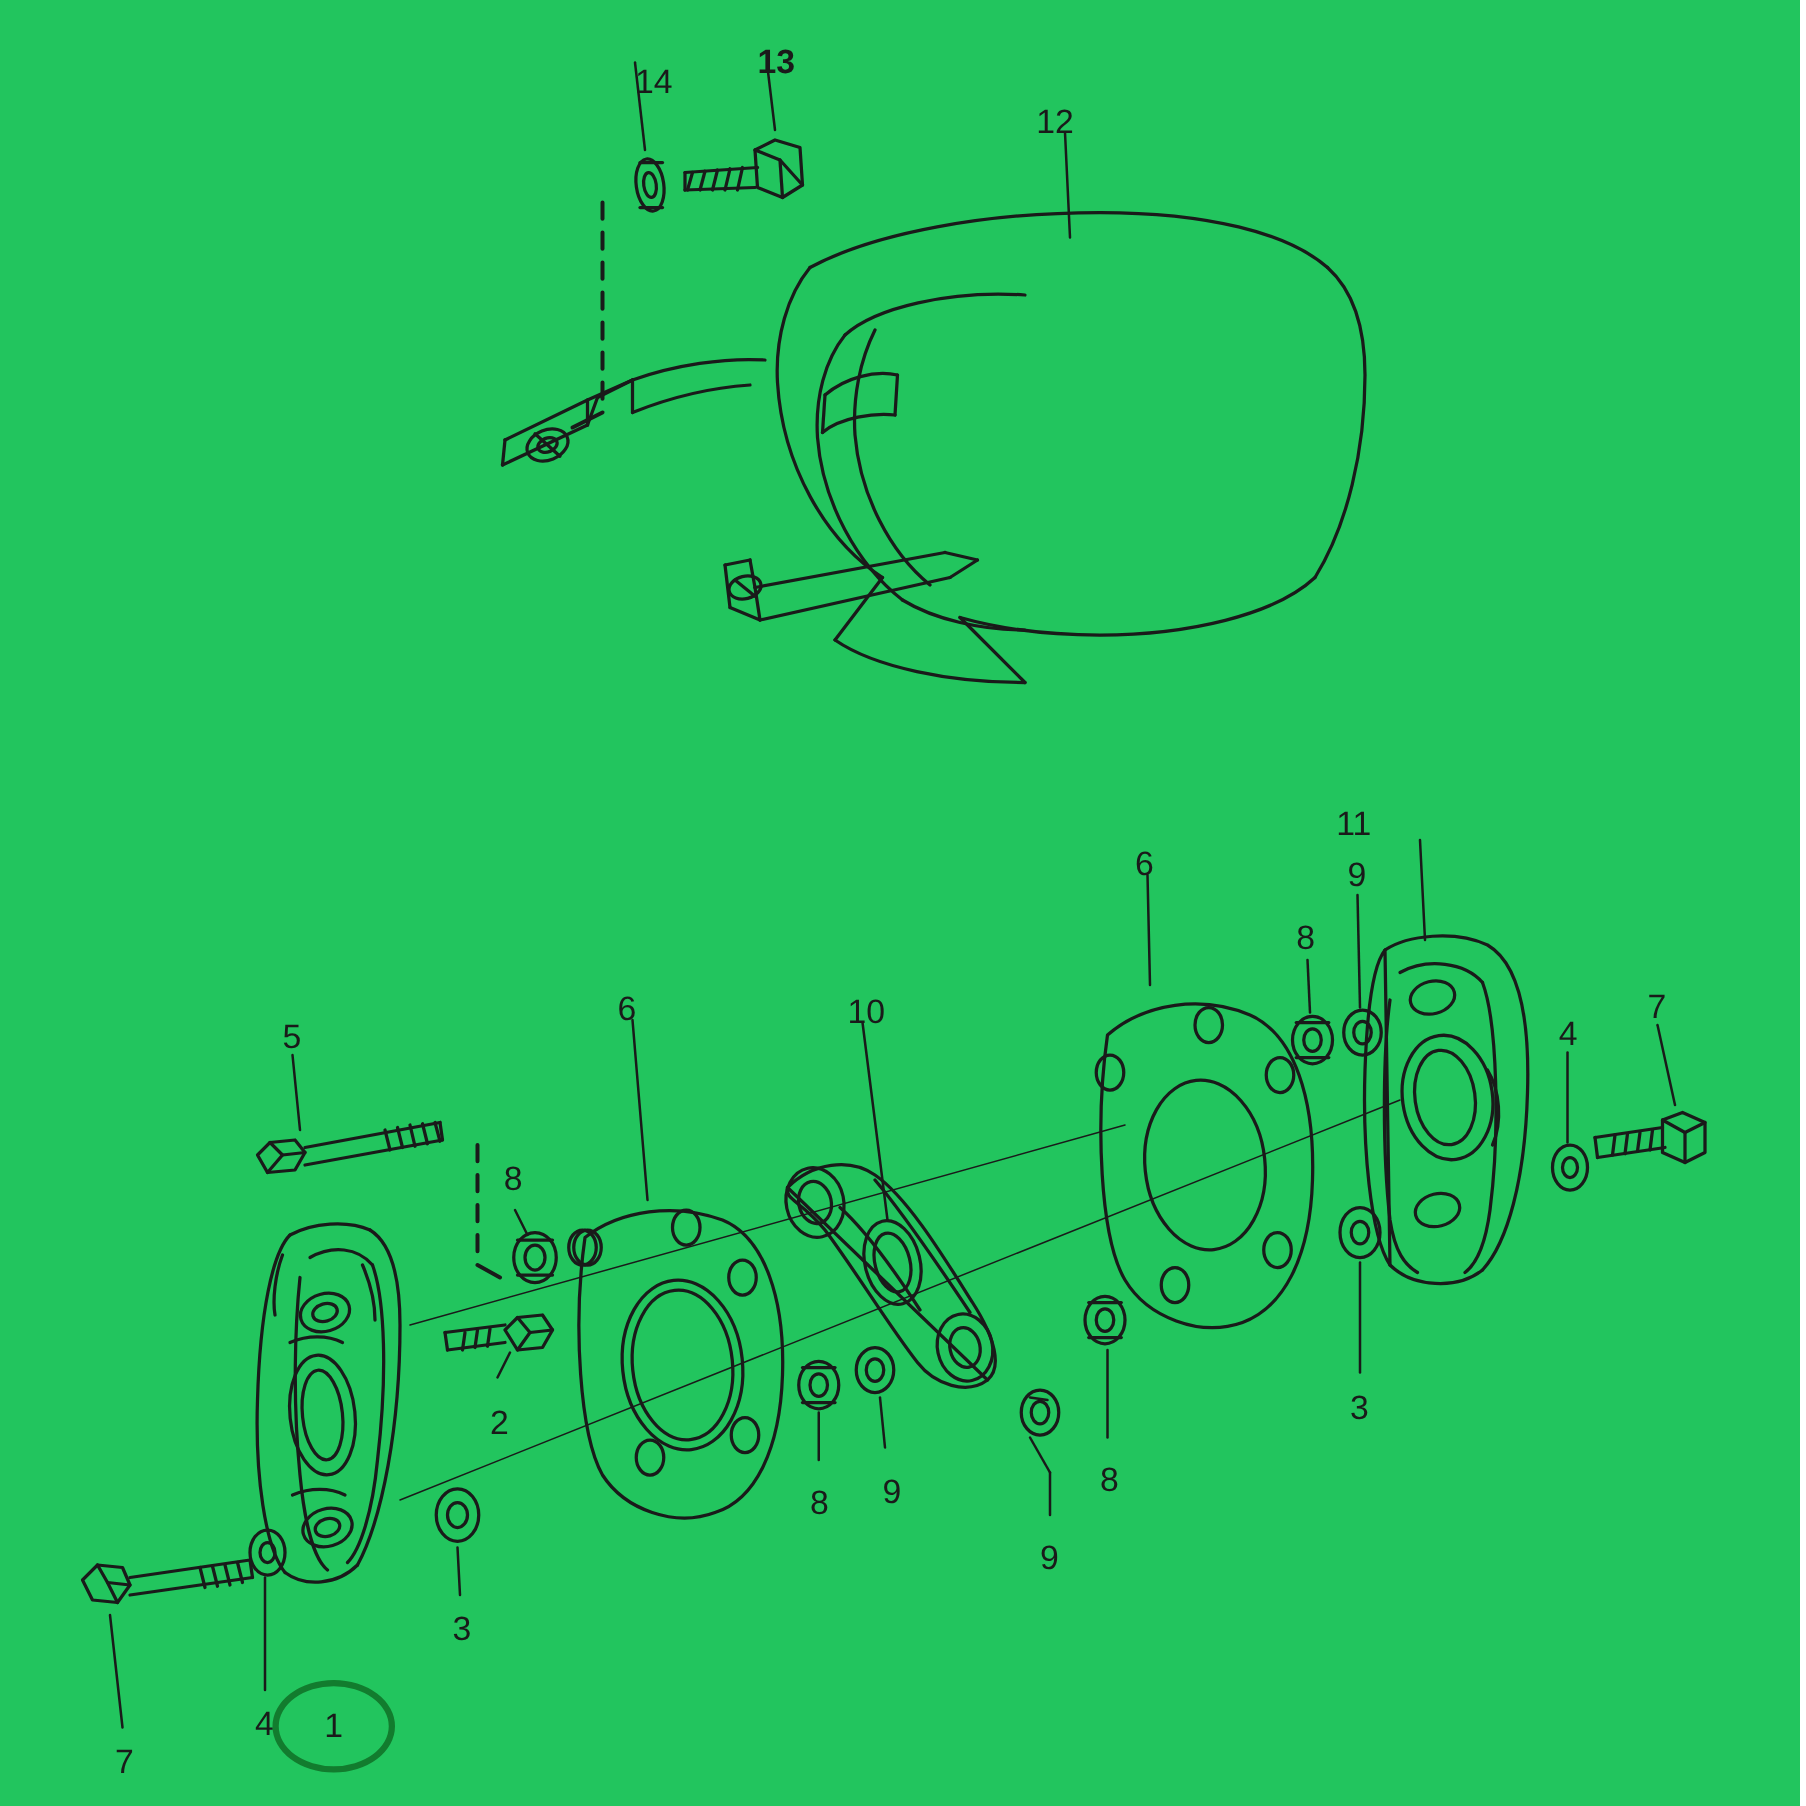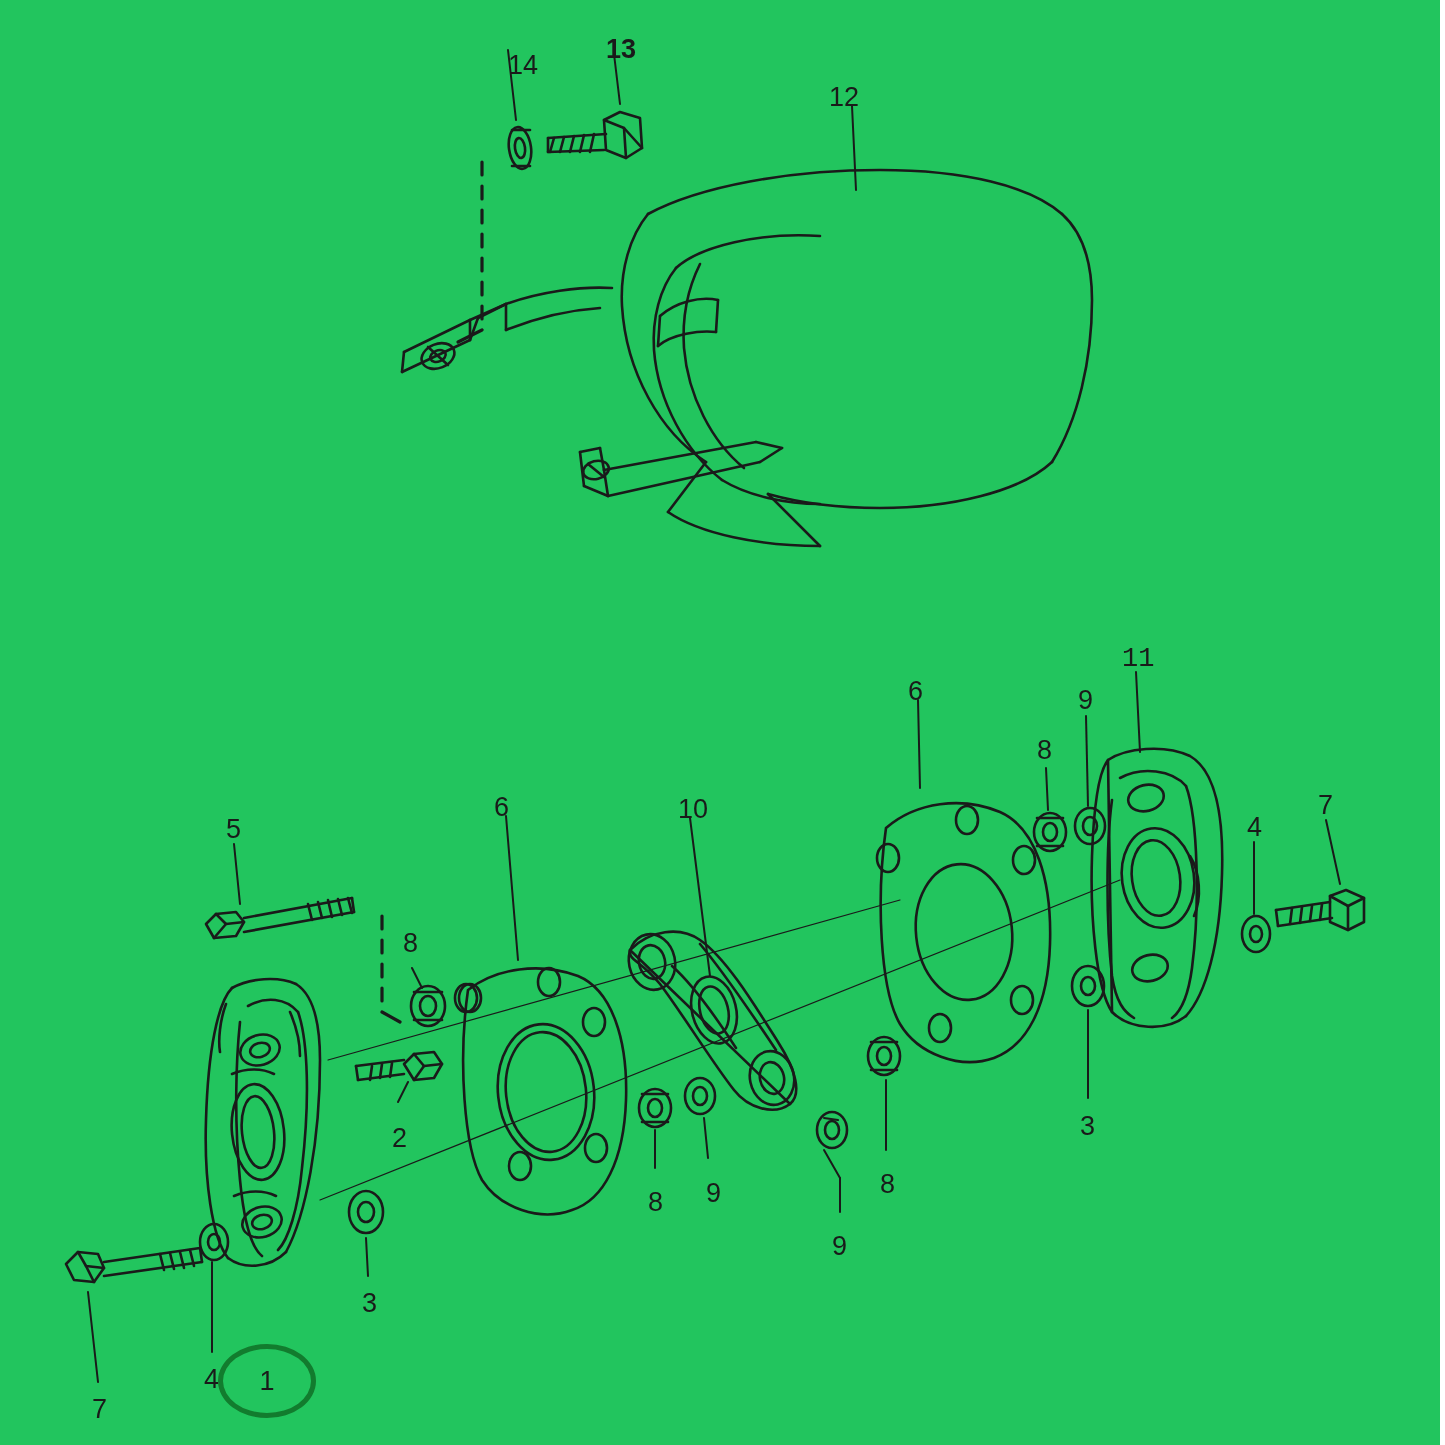--- a/index.html
+++ b/index.html
@@ -321,21 +321,21 @@
       <path d="M1312 906 L 1310 921"></path>
       <path d="M1322 904 L 1320 920"></path>
       <path d="M1326 820 L 1340 884" stroke-width="2"></path>
 
     </g>
   </svg>
 
   <div class="callout-label" style="left:508px; top:52px;">14</div>
   <div class="callout-label" style="left:606px; top:36px;font-weight:bold;">13</div>
   <div class="callout-label" style="left:829px; top:84px;">12</div>
-  <div class="callout-label" style="left:1122px; top:646px;font-family:Liberation Mono, monospace;">11</div>
+  <div class="callout-label" style="left:1069px; top:646px;">11</div>
   <div class="callout-label" style="left:908px; top:678px;">6</div>
   <div class="callout-label" style="left:1078px; top:687px;">9</div>
   <div class="callout-label" style="left:1037px; top:737px;">8</div>
   <div class="callout-label" style="left:226px; top:816px;">5</div>
   <div class="callout-label" style="left:494px; top:794px;">6</div>
   <div class="callout-label" style="left:678px; top:796px;text-align:right;">10</div>
   <div class="callout-label" style="left:1247px; top:814px;">4</div>
   <div class="callout-label" style="left:1318px; top:792px;">7</div>
   <div class="callout-label" style="left:403px; top:930px;">8</div>
   <div class="callout-label" style="left:392px; top:1125px;">2</div>

